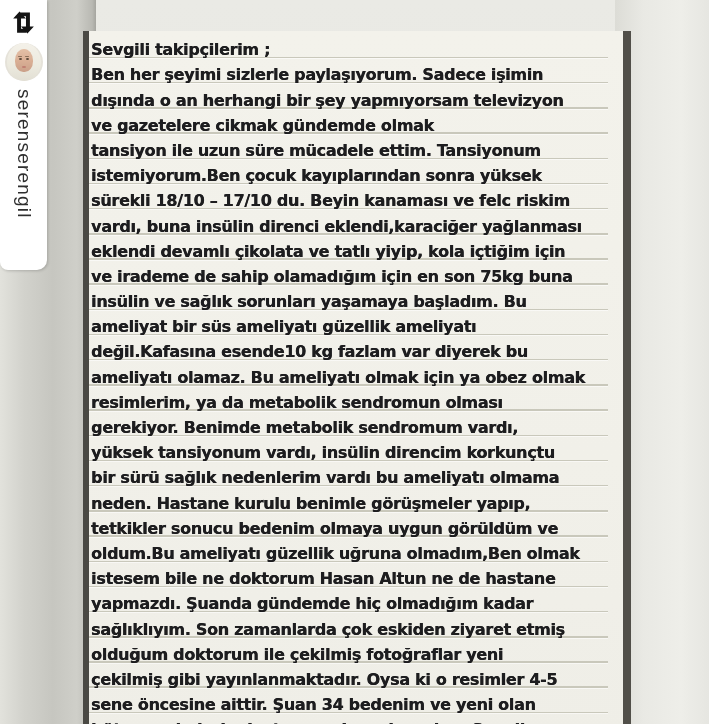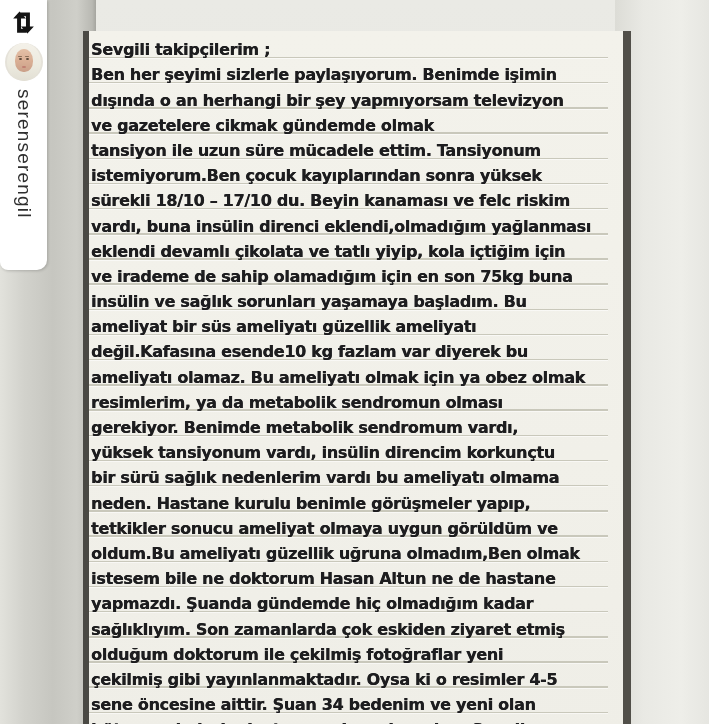--- a/index.html
+++ b/index.html
@@ -93,39 +93,39 @@
   <div class="left-bg"></div>
   <div class="right-bg"></div>
 
   <div class="paper">
     <div class="note-lines">
 
     <div class="note-line">
           <span>Sevgili takipçilerim ;</span>
         </div>
         <div class="note-line">
-          <span>Ben her şeyimi sizlerle paylaşıyorum. Benimde işimin</span>
+          <span>Ben her şeyimi sizlerle paylaşıyorum. Sadece işimin</span>
         </div>
         <div class="note-line">
           <span>dışında o an herhangi bir şey yapmıyorsam televizyon</span>
         </div>
         <div class="note-line">
           <span>ve gazetelere cikmak gündemde olmak</span>
         </div>
         <div class="note-line">
           <span>tansiyon ile uzun süre mücadele ettim. Tansiyonum</span>
         </div>
         <div class="note-line">
           <span>istemiyorum.Ben çocuk kayıplarından sonra yüksek</span>
         </div>
         <div class="note-line">
           <span>sürekli 18/10 – 17/10 du. Beyin kanaması ve felc riskim</span>
         </div>
         <div class="note-line">
-          <span>vardı, buna insülin direnci eklendi,olmadığım yağlanması</span>
+          <span>vardı, buna insülin direnci eklendi,karaciğer yağlanması</span>
         </div>
         <div class="note-line">
           <span>eklendi devamlı çikolata ve tatlı yiyip, kola içtiğim için</span>
         </div>
         <div class="note-line">
           <span>ve irademe de sahip olamadığım için en son 75kg buna</span>
         </div>
         <div class="note-line">
           <span>insülin ve sağlık sorunları yaşamaya başladım. Bu</span>
         </div>
@@ -147,21 +147,21 @@
         <div class="note-line">
           <span>yüksek tansiyonum vardı, insülin direncim korkunçtu</span>
         </div>
         <div class="note-line">
           <span>bir sürü sağlık nedenlerim vardı bu ameliyatı olmama</span>
         </div>
         <div class="note-line">
           <span>neden. Hastane kurulu benimle görüşmeler yapıp,</span>
         </div>
         <div class="note-line">
-          <span>tetkikler sonucu ameliyat olmaya uygun görüldüm ve</span>
+          <span>tetkikler sonucu bedenim olmaya uygun görüldüm ve</span>
         </div>
         <div class="note-line">
           <span>oldum.Bu ameliyatı güzellik uğruna olmadım,Ben olmak</span>
         </div>
         <div class="note-line">
           <span>istesem bile ne doktorum Hasan Altun ne de hastane</span>
         </div>
         <div class="note-line">
           <span>yapmazdı. Şuanda gündemde hiç olmadığım kadar</span>
         </div>

